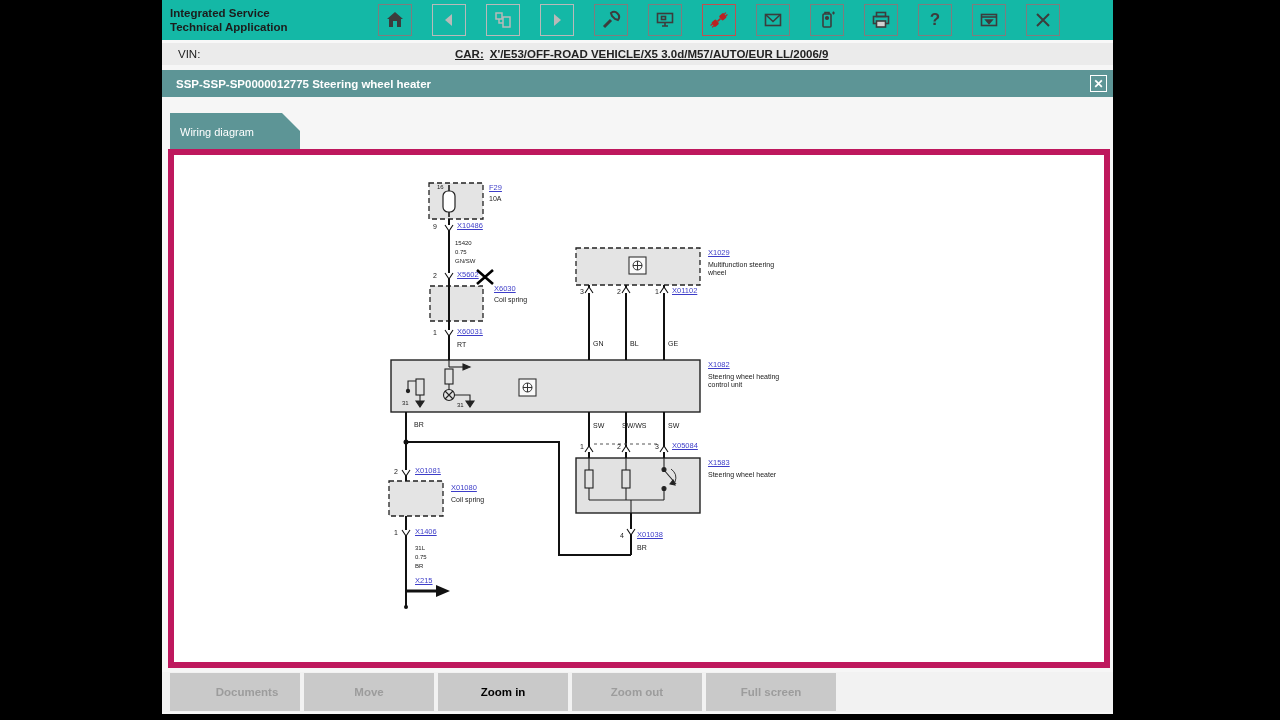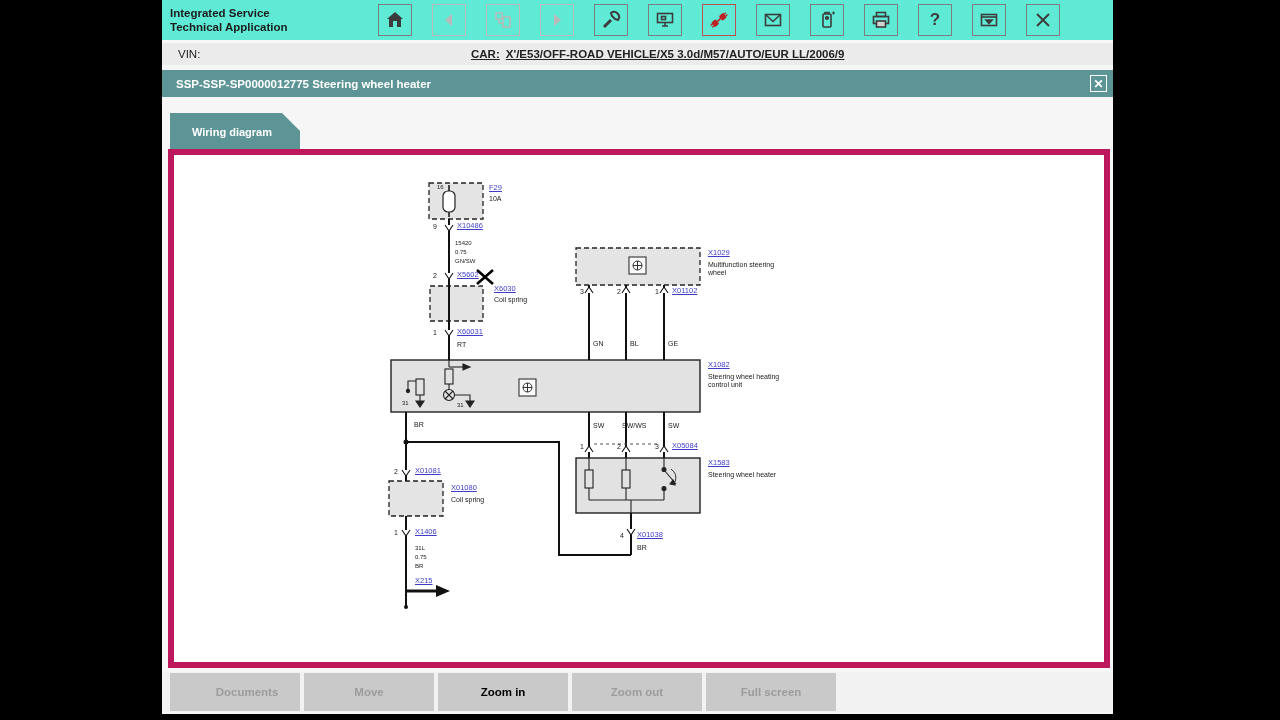--- a/index.html
+++ b/index.html
@@ -2,48 +2,48 @@
 <html><head>
 <meta charset="utf-8">
 <style>
   * { margin:0; padding:0; box-sizing:border-box; }
   html,body { width:1280px; height:720px; background:#000; overflow:hidden;
               font-family:"Liberation Sans", sans-serif; }
   .screen { position:relative; width:1280px; height:720px; background:#000; }
   .app-window { position:absolute; left:162px; top:0; width:951px; height:714px; background:#f6f6f6; }
 
   
-  .toolbar { position:absolute; left:0; top:0; width:100%; height:40px; background:#5eead4;
+  .toolbar { position:absolute; left:0; top:0; width:100%; height:40px; background:#14b8a6;
              display:flex; align-items:center; padding:0 8px; }
   .app-title { width:208px; font-size:11.5px; font-weight:bold; color:#1c1c1c; line-height:1.25; }
   .tb-icons { display:flex; gap:20px; align-items:center; }
   .tbtn { width:34px; height:32px; display:flex; align-items:center; justify-content:center;
           border:1px solid #7d7d7d; background:transparent; color:#3c3c3c; cursor:default; }
   .tbtn.disabled { border-color:#b9b9b9; color:#b9b9b9; }
   .tbtn.alert { border-color:#c05050; color:#bb2222; }
   .tbtn svg { display:block; }
 
   
   .vehicle-bar { position:absolute; left:0; top:40px; width:100%; height:25px; background:#ebebeb;
                  border-top:3px solid #f8f8f8; display:flex; align-items:center; font-size:11.5px; color:#222; }
   .vin-label { margin-left:16px; }
   .car-block { position:absolute; left:293px; font-weight:bold; text-decoration:underline; }
-  .car-block .car-label { margin-right:6px;margin-left:16px; }
+  .car-block .car-label { margin-right:6px; }
 
   
   .doc-header { position:absolute; left:0; top:70px; width:100%; height:27px; background:#5d9596;
                 display:flex; align-items:center; color:#fff; }
   .doc-title { margin-left:14px; font-size:11.5px; font-weight:bold; }
   .doc-close { position:absolute; right:6px; top:5px; width:17px; height:17px; border:1px solid #fff;
                display:flex; align-items:center; justify-content:center; font-size:12px; font-weight:bold;
                color:#fff; cursor:default; }
 
   
   .tab { position:absolute; left:8px; top:113px; width:130px; height:37px; background:#5d9596;
-         color:#fff; font-size:11px; font-weight:bold; display:flex; align-items:center; padding-left:22px;
+         color:#fff; font-size:11px; font-weight:normal; display:flex; align-items:center; padding-left:10px;
          clip-path:polygon(0 0, calc(100% - 18px) 0, 100% 18px, 100% 100%, 0 100%); }
 
   
   .content-box { position:absolute; left:6px; top:149px; width:942px; height:519px; background:#fff;
                  border:6px solid #be185d; }
   .diagram { position:absolute; left:0; top:0; width:940px; height:517px; }
   .diagram svg { position:absolute; left:0; top:0; }
   .dlbl { position:absolute; font-size:7px; color:#1a1a1a; line-height:1.2; white-space:nowrap; }
   .dlbl.multi { white-space:normal; width:78px; }
   .dlnk { position:absolute; font-size:7.5px; color:#3d3dc8; text-decoration:underline;

